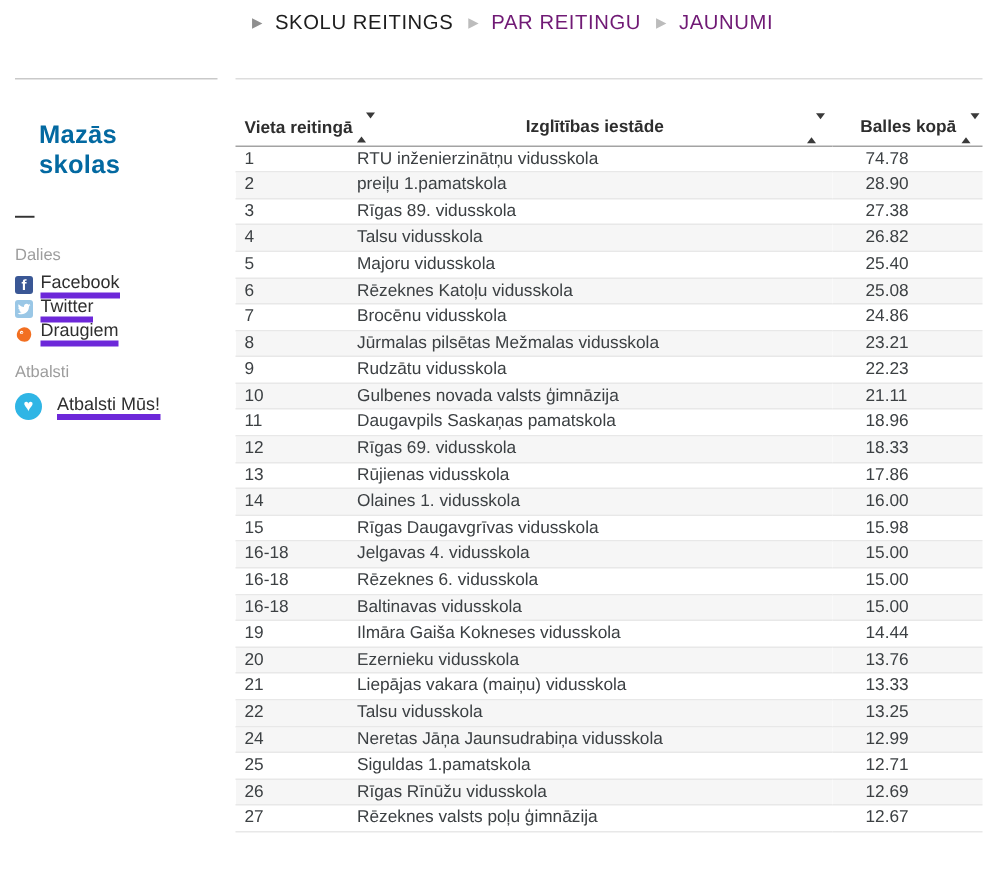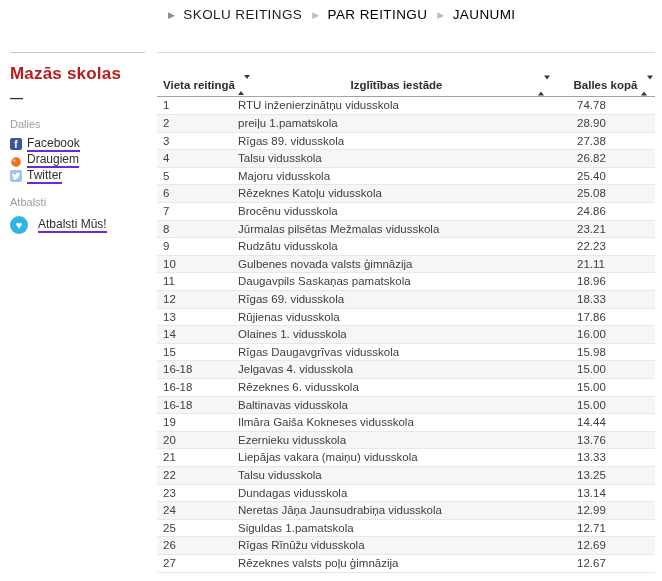--- a/index.html
+++ b/index.html
@@ -18,36 +18,36 @@
     display: flex; align-items: center; gap: 10px;
   }
   .crumb {
     display: flex; align-items: center; gap: 8px;
     cursor: pointer; font-size: 13.5px; letter-spacing: 0.4px;
     white-space: nowrap;
   }
   .crumb .arrow { font-size: 9px; color: #8f8f8f; line-height: 1; }
   .crumb .lbl { color: #1d1d1d; line-height: 16px; }
   .crumb.inactive .arrow { color: #bcbcbc; }
-  .crumb.inactive .lbl { color: #000000; }
+  .crumb.inactive .lbl { color: #701a75; }
 
   
   .rule { position: absolute; top: 52px; height: 0; border-top: 1px solid #d9d9d9; }
   .sidebar-rule { left: 10px; width: 135px; border-color: #c9c9c9; }
   .main-rule { left: 157px; width: 498px; border-color: #dddddd; }
 
   
   .sidebar { position: absolute; left: 10px; top: 64px; width: 142px; }
-  .sidebar-title { margin: 0; font-size: 17px; font-weight: bold; color: #b91c1c; letter-spacing: 0.2px; }
+  .sidebar-title { margin: 16px; font-size: 17px; font-weight: bold; color: #0369a1; letter-spacing: 0.2px; }
   .sidebar-dash { margin-top: 6px; font-size: 13px; font-weight: bold; color: #333; }
   .side-heading { margin-top: 13px; margin-bottom: 7px; font-size: 11px; color: #9d9d9d; }
   .share-link { display: flex; align-items: center; gap: 5px; margin-bottom: 2px; cursor: pointer; height: 14px; }
   .share-link .lbl, .support-link .lbl {
     font-size: 12px; color: #2f2f2f;
-    border-bottom: 2px solid #6d28d9; line-height: 13px;
+    border-bottom: 4px solid #6d28d9; line-height: 13px;
   }
   .icon-12 { width: 12px; height: 12px; flex: 0 0 12px; display: inline-block; }
   .fb-icon { background: #3a5795; border-radius: 2px; color: #fff; font-size: 10px; font-weight: bold; text-align: center; line-height: 13px; }
   .tw-icon { background: #9ac7e6; border-radius: 2px; display: flex; align-items: center; justify-content: center; }
   .support-link { display: flex; align-items: center; gap: 10px; margin-top: 8px; cursor: pointer; }
   .heart-circle {
     width: 18px; height: 18px; border-radius: 50%;
     background: #2fb5e5; color: #ffffff;
     display: flex; align-items: center; justify-content: center;
     font-size: 11px; line-height: 1; flex: 0 0 18px;
@@ -114,36 +114,36 @@
   <h2 class="sidebar-title">Mazās skolas</h2>
   <div class="sidebar-dash">—</div>
 
   <div class="side-heading">Dalies</div>
 
   <a class="share-link">
     <span class="icon-12 fb-icon">f</span>
     <span class="lbl">Facebook</span>
   </a>
   <a class="share-link">
+    <span class="icon-12 tw-icon">
+      <svg width="10" height="10" viewBox="0 0 16 16">
+        <path fill="#ffffff" d="M15 3.8c-.5.2-1 .4-1.6.4.6-.3 1-.9 1.2-1.5-.5.3-1.1.5-1.8.7-.5-.6-1.2-.9-2-.9-1.6 0-2.8 1.3-2.8 2.8 0 .2 0 .4.1.6-2.3-.1-4.4-1.2-5.8-2.9-.2.4-.4.9-.4 1.4 0 1 .5 1.8 1.2 2.3-.4 0-.9-.1-1.2-.3v.1c0 1.4 1 2.5 2.2 2.8-.2.1-.5.1-.7.1-.2 0-.4 0-.5-.1.4 1.1 1.4 1.9 2.6 1.9-1 .8-2.2 1.2-3.5 1.2H1c1.3.8 2.7 1.3 4.3 1.3 5.2 0 8-4.3 8-8v-.4c.6-.3 1.1-.8 1.7-1.5z"></path>
+      </svg>
+    </span>
+    <span class="lbl">Twitter</span>
+  </a>
+  <a class="share-link">
     <span class="icon-12">
       <svg width="12" height="12" viewBox="0 0 12 12">
         <path fill="#f26f21" d="M6.2 1.2c2.6 0 4.6 2 4.6 4.6s-1.8 5-4.4 5S1.2 8.9 1.2 6.3 3.6 1.2 6.2 1.2z"></path>
         <circle cx="4.4" cy="4.6" r="1.1" fill="#ffffff"></circle>
         <circle cx="4.6" cy="4.8" r="0.5" fill="#f26f21"></circle>
       </svg>
     </span>
     <span class="lbl">Draugiem</span>
-  </a>
-  <a class="share-link">
-    <span class="icon-12 tw-icon">
-      <svg width="10" height="10" viewBox="0 0 16 16">
-        <path fill="#ffffff" d="M15 3.8c-.5.2-1 .4-1.6.4.6-.3 1-.9 1.2-1.5-.5.3-1.1.5-1.8.7-.5-.6-1.2-.9-2-.9-1.6 0-2.8 1.3-2.8 2.8 0 .2 0 .4.1.6-2.3-.1-4.4-1.2-5.8-2.9-.2.4-.4.9-.4 1.4 0 1 .5 1.8 1.2 2.3-.4 0-.9-.1-1.2-.3v.1c0 1.4 1 2.5 2.2 2.8-.2.1-.5.1-.7.1-.2 0-.4 0-.5-.1.4 1.1 1.4 1.9 2.6 1.9-1 .8-2.2 1.2-3.5 1.2H1c1.3.8 2.7 1.3 4.3 1.3 5.2 0 8-4.3 8-8v-.4c.6-.3 1.1-.8 1.7-1.5z"></path>
-      </svg>
-    </span>
-    <span class="lbl">Twitter</span>
   </a>
 
   <div class="side-heading">Atbalsti</div>
 
   <a class="support-link">
     <span class="heart-circle">♥</span>
     <span class="lbl">Atbalsti Mūs!</span>
   </a>
 </aside>
 
@@ -270,25 +270,20 @@
       <tr>
         <td>21</td>
         <td>Liepājas vakara (maiņu) vidusskola</td>
         <td class="score-cell">13.33</td>
       </tr>
       <tr class="stripe">
         <td>22</td>
         <td>Talsu vidusskola</td>
         <td class="score-cell">13.25</td>
       </tr>
-      <tr>
-        <td>23</td>
-        <td>Dundagas vidusskola</td>
-        <td class="score-cell">13.14</td>
-      </tr>
       <tr class="stripe">
         <td>24</td>
         <td>Neretas Jāņa Jaunsudrabiņa vidusskola</td>
         <td class="score-cell">12.99</td>
       </tr>
       <tr>
         <td>25</td>
         <td>Siguldas 1.pamatskola</td>
         <td class="score-cell">12.71</td>
       </tr>

